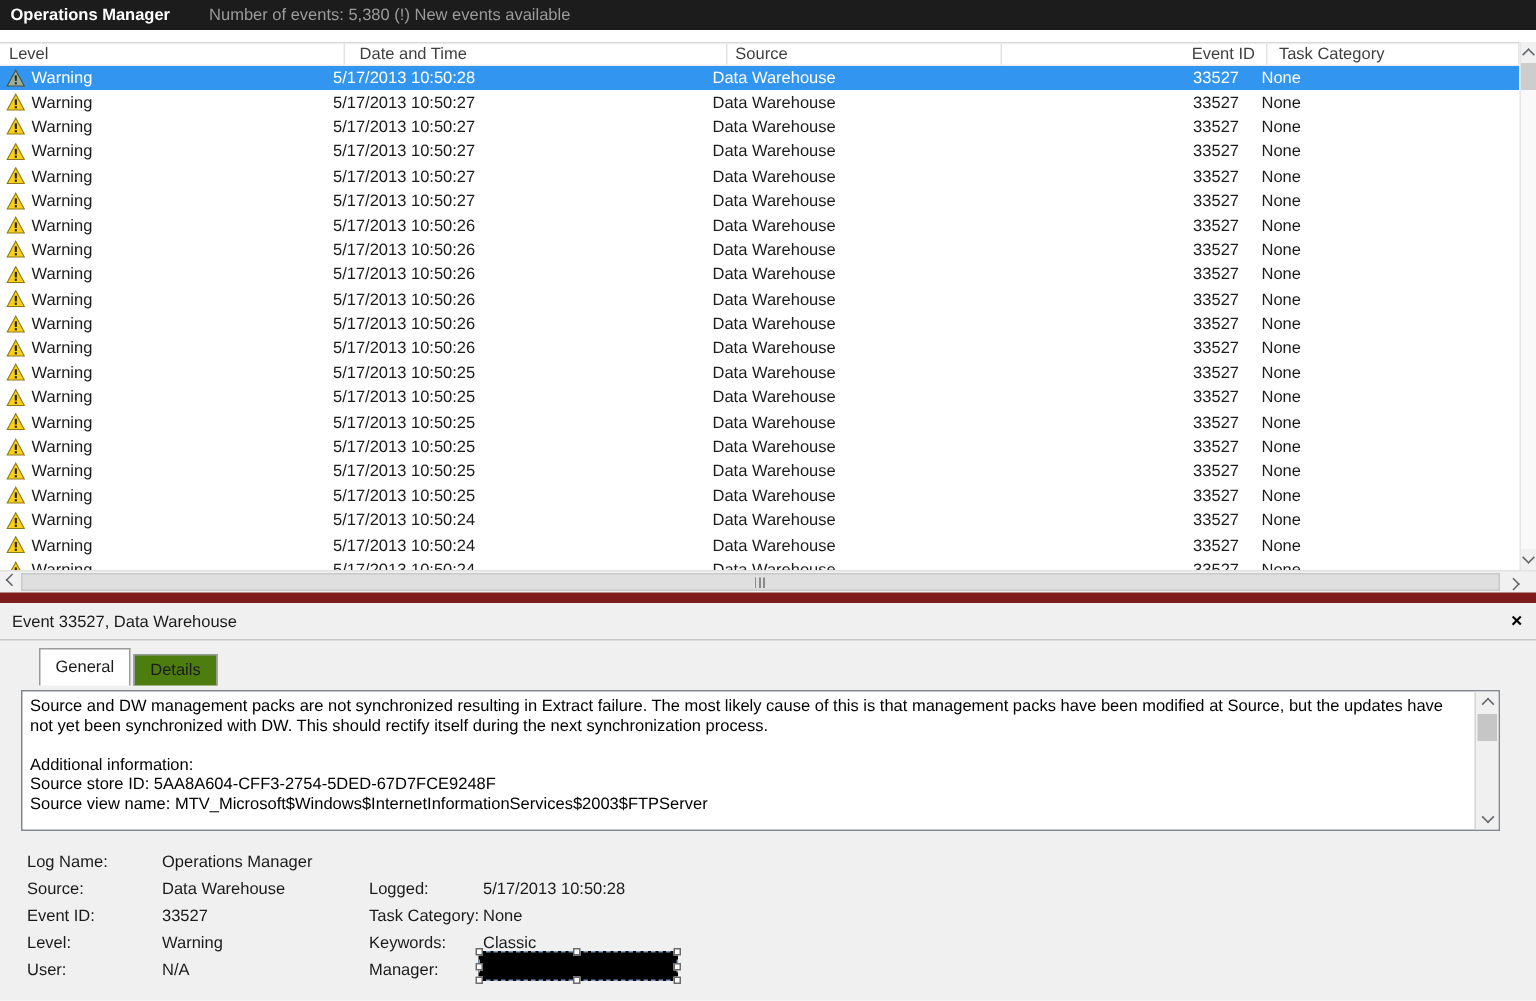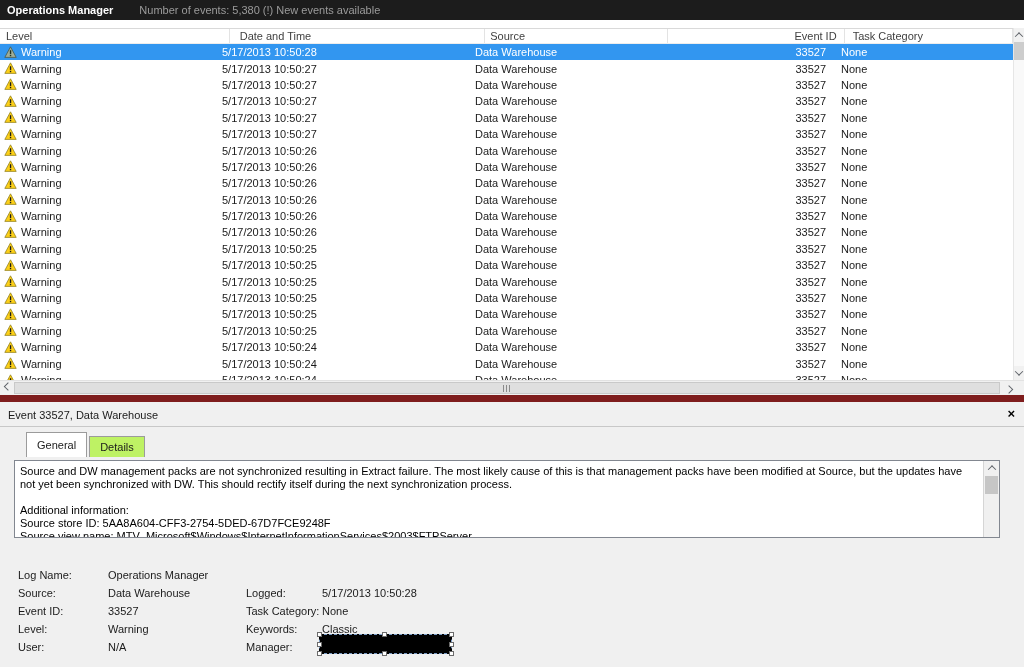--- a/index.html
+++ b/index.html
@@ -56,23 +56,23 @@
   .grip { width:8px; height:7px; background:repeating-linear-gradient(90deg,#8a8a8a 0 1px,transparent 1px 3px); }
 
   
   .panel { position:absolute; top:395px; left:0; width:1024px; height:272px; background:#f0f0f0; border-top:7px solid #7f1d1d; }
   .panel-title { position:absolute; top:1px; left:0; width:1024px; height:24px; border-bottom:1px solid #c8c8c8; display:flex; align-items:center; }
   .panel-title .txt { margin-left:8px; }
   .panel-title .close { position:absolute; right:9px; top:3px; font-weight:bold; font-size:13px; color:#000; cursor:default; }
   .tabs { position:absolute; top:30px; left:10px; height:25px; display:flex; align-items:flex-end;margin-left:16px; }
   .tab { border:1px solid #9b9b9b; padding:0 10px; display:flex; align-items:center; justify-content:center; }
   .tab.active { background:#fff; height:25px; border-bottom:none; z-index:2; }
-  .tab.inactive { background:#bef264; height:21px; margin-left:2px; border-bottom:none; }
-
-  .descbox { position:absolute; top:58px; left:14px; width:986px; height:78px; background:#fff; border:1px solid #828790; overflow:hidden; }
+  .tab.inactive { background:#4d7c0f; height:21px; margin-left:2px; border-bottom:none; }
+
+  .descbox { position:absolute; top:58px; left:14px; width:986px; height:94px; background:#fff; border:1px solid #828790; overflow:hidden; }
   .desc-text { position:absolute; top:4px; left:5px; width:960px; line-height:13px; color:#000; }
   .desc-scroll { position:absolute; top:0; right:0; width:16px; height:92px; background:#f0f0f0; border-left:1px solid #d5d5d5; }
   .desc-scroll .btn { position:absolute; left:0; width:15px; height:14px; display:flex; align-items:center; justify-content:center; }
   .desc-scroll .btn.top { top:0; }
   .desc-scroll .btn.bottom { bottom:0; }
   .desc-scroll .thumb { position:absolute; left:1px; top:15px; width:13px; height:18px; background:#c6c6c6; }
 
   .fields { position:absolute; top:164px; left:0; width:1024px; }
   .frow { position:relative; height:18px; display:flex; align-items:center; }
   .flabel1 { position:absolute; left:18px; }

